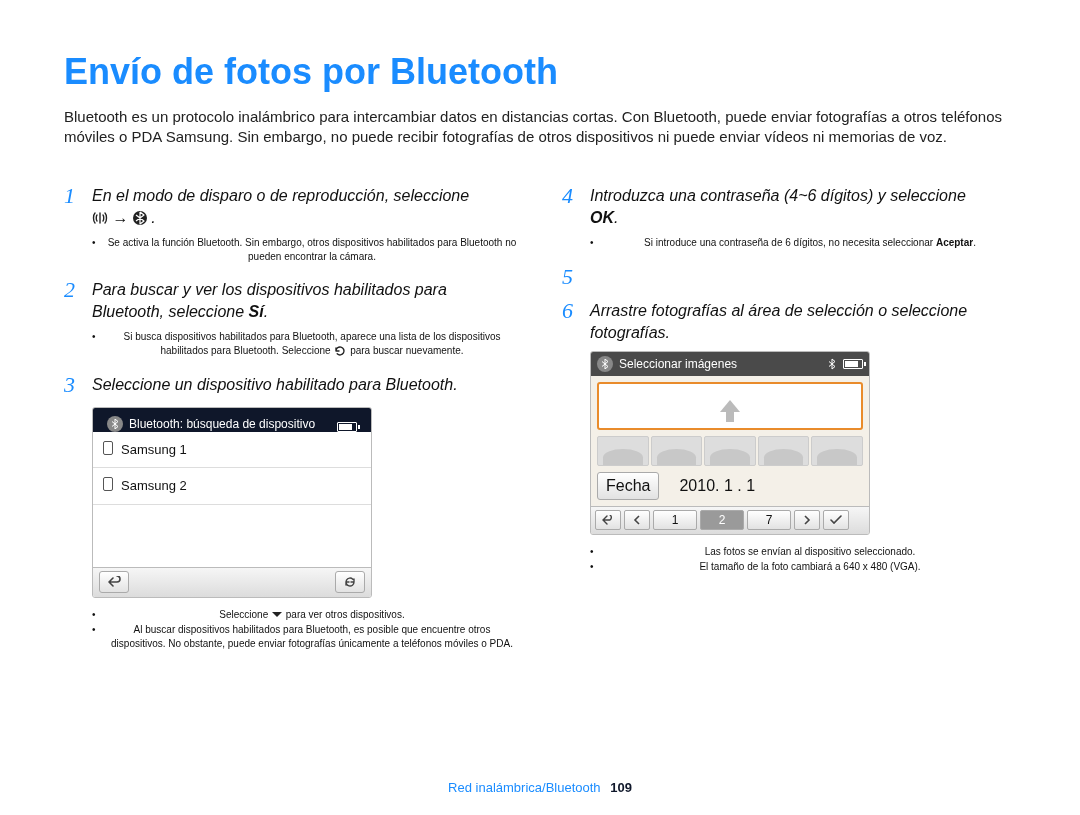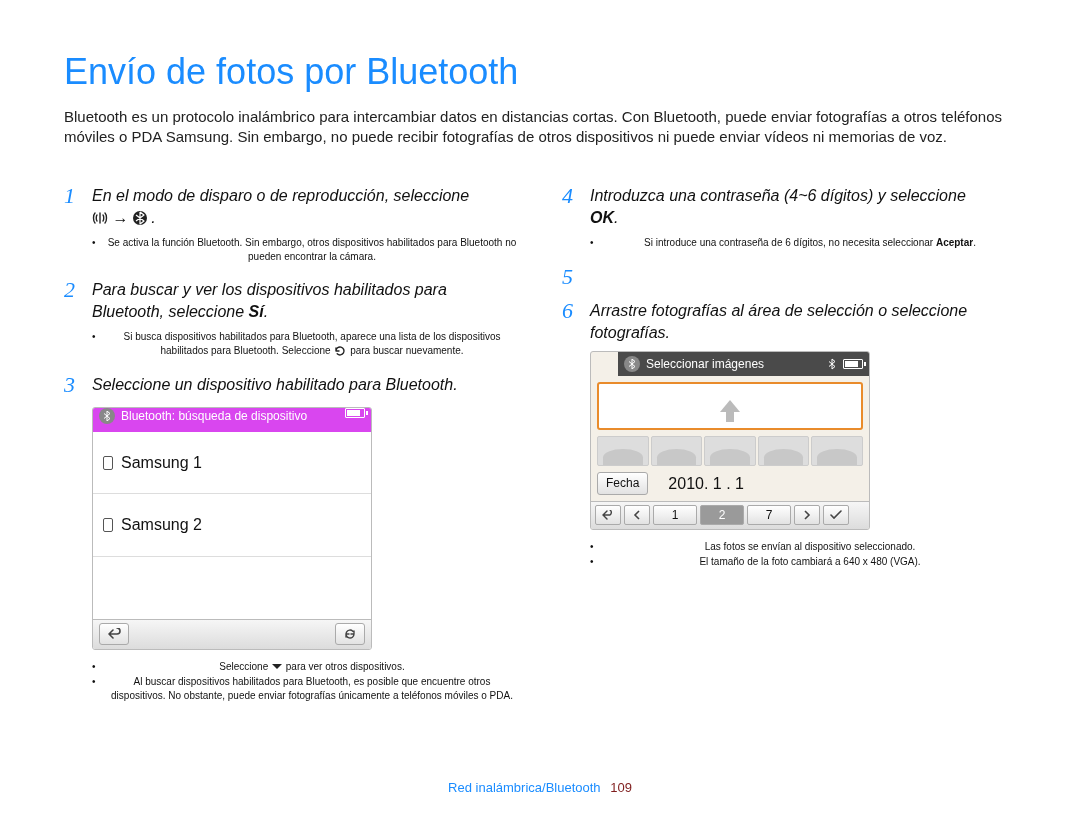--- a/index.html
+++ b/index.html
@@ -10,21 +10,21 @@
       background: #fff;
       color: #111;
       padding: 48px 64px 24px 64px;
       position: relative;
       font-size: 15px;
       line-height: 1.35;
     }
     h1 {
       color: #1a8cff;
       font-size: 36px;
-      font-weight: 400;
+      font-weight: 700;
       margin-bottom: 10px;
     }
     .intro {
       font-size: 15px;
       color: #222;
       margin-bottom: 36px;
     }
     .cols {
       display: flex;
       gap: 44px;
@@ -74,26 +74,26 @@
       vertical-align: middle;
     }
     .device-screen {
       margin: 6px 0 10px 28px;
       width: 280px;
       border: 1px solid #bbb;
       border-radius: 3px;
       overflow: hidden;
     }
     .ds-topbar {
-      background: #d946ef;
+      background: #0f172a;
       color: #fff;
       height: 24px;
       display: flex;
-      align-items: flex-start;
-      padding: 0 6px;
+      align-items: flex-end;
+      padding: 0 14px;
       font-size: 12px;
       gap: 6px;
     }
     .ds-topbar .bt-icon {
       width: 16px; height: 16px;
       background: #888;
       border-radius: 50%;
       display: inline-flex;
       align-items: center; justify-content: center;
       font-size: 10px;
@@ -115,24 +115,23 @@
     }
     .ds-topbar .batt .fill {
       position: absolute; left:1px; top:1px; bottom:1px; width: 70%;
       background:#fff;
     }
     .ds-list {
       background: #fff;
     }
     .ds-row {
       display: flex;
-      align-items: center;
       gap: 8px;
-      padding: 20px 10px;
-      font-size: 16px;
+      padding: 9px 10px;
+      font-size: 13px;
       border-bottom: 1px solid #ddd;
     }
     .ds-row .phone-icon {
       width: 10px; height: 14px;
       border: 1.5px solid #555;
       border-radius: 2px;
       position: relative;
     }
     .ds-blank { height: 62px; background:#fff; }
     .ds-bottom {
@@ -163,21 +162,20 @@
     }
     .s2-topbar {
       background: #4a4a4a;
       color: #fff;
       height: 24px;
       display: flex;
       align-items: center;
       padding: 0 6px;
       font-size: 12px;
       gap: 6px;
-      margin-left: 27px;
     }
     .s2-topbar .bt-icon {
       width: 16px; height: 16px;
       background: #888; border-radius:50%;
       display:inline-flex; align-items:center; justify-content:center;
       font-size:10px; color:#fff;
     }
     .s2-topbar .right-icons { margin-left:auto; display:flex; gap:6px; align-items:center;}
     .s2-topbar .batt {
       width: 20px; height: 10px;
@@ -215,21 +213,21 @@
       content:""; position:absolute; bottom:0; left:10%; right:10%;
       height:60%; background:#c8c8c8; border-radius:50% 50% 0 0;
     }
     .s2-daterow {
       display:flex; align-items:center; gap:8px;
       padding:6px;
     }
     .s2-daterow .chip {
       background: linear-gradient(#fff,#e2e2e2);
       border:1px solid #aaa; border-radius:3px;
-      padding:2px 8px; font-size:12px;
+      padding:2px 8px; font-size:16px;
     }
     .s2-daterow .date { font-size:16px; margin-left: 12px;}
     .s2-bottom {
       background: linear-gradient(#f6f6f6,#dcdcdc);
       border-top:1px solid #bbb;
       height:28px;
       display:flex; align-items:center;
       padding:0 4px; gap:3px;
     }
     .s2-bottom .seg {
@@ -242,21 +240,21 @@
     }
     .s2-bottom .seg.num { min-width:44px; }
     .s2-bottom .seg.active { background:#9a9a9a; color:#fff; }
     .footer {
       position: absolute;
       bottom: 18px; left: 0; right: 0;
       text-align: center;
       font-size: 13px;
       color: #1a8cff;
     }
-    .footer .pg { color:#7f1d1d; margin-left:6px;}
+    .footer .pg { color:#0f172a; margin-left:6px;font-weight:bold;}
     b { font-weight: bold; }
     svg.inline { vertical-align: middle; }
   </style>
 </head>
 <body>
 
 <h1>Envío de fotos por Bluetooth</h1>
 <p class="intro">Bluetooth es un protocolo inalámbrico para intercambiar datos en distancias cortas. Con Bluetooth, puede enviar fotografías a otros teléfonos móviles o PDA Samsung. Sin embargo, no puede recibir fotografías de otros dispositivos ni puede enviar vídeos ni memorias de voz.</p>
 
 <div class="cols">

